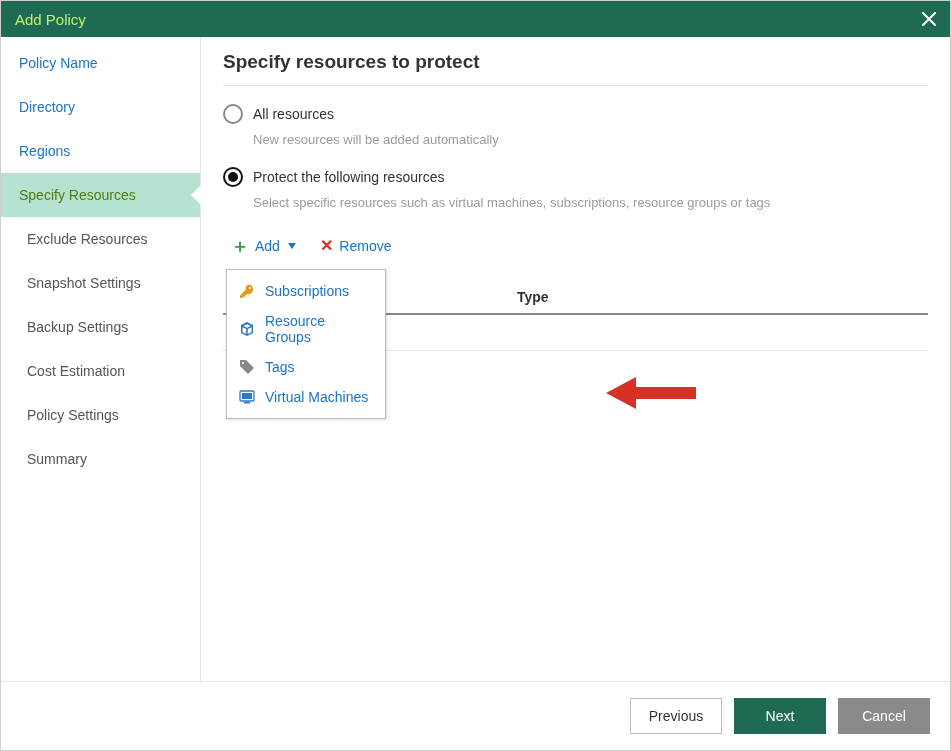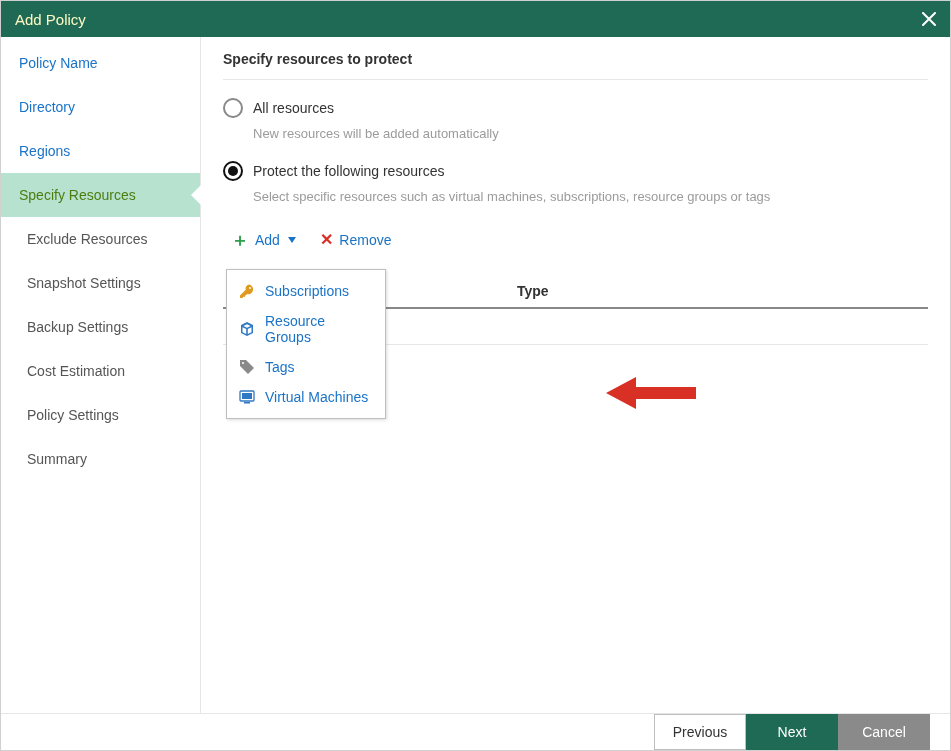--- a/index.html
+++ b/index.html
@@ -1,41 +1,41 @@
 <!DOCTYPE html>
 <html><head>
   <meta charset="utf-8">
   <style>
     * { box-sizing: border-box; margin: 0; padding: 0; }
     body { font-family: "Segoe UI", Arial, sans-serif; font-size: 14px; color: #333; background: #fff; }
     .dialog {
       width: 951px; height: 751px; border: 1px solid #d0d0d0; position: relative; display: flex; flex-direction: column;
     }
     .titlebar {
-      background: #1f6a55; color: #fef9c3; height: 36px; display: flex; align-items: center; justify-content: space-between; padding: 0 10px 0 14px;
+      background: #1f6a55; color: #bef264; height: 36px; display: flex; align-items: center; justify-content: space-between; padding: 0 10px 0 14px;
     }
     .titlebar-title { font-size: 15px; }
     .titlebar-close { color: #fff; cursor: pointer; width: 22px; height: 22px; display:flex; align-items:center; justify-content:center; }
     .body { display: flex; flex: 1; overflow: hidden; }
     .sidebar {
       width: 200px; border-right: 1px solid #e6e6e6; background: #fff; padding-top: 4px;
     }
     .sidebar-item {
       padding: 14px 18px; color: #1a73c7; cursor: pointer; font-size: 14px; position: relative;
     }
     .sidebar-item.noninteractive { color: #555; cursor: default; margin-left: 8px; }
     .sidebar-item.active {
       background: #b6e2cf; color: #4d7c0f;
     }
     .sidebar-item.active::after {
       content: ""; position: absolute; right: -1px; top: 50%; transform: translateY(-50%);
       width: 0; height: 0; border-top: 10px solid transparent; border-bottom: 10px solid transparent; border-right: 10px solid #fff;
     }
     .main { flex: 1; padding: 14px 22px 0 22px; display: flex; flex-direction: column; position: relative; }
-    .main-heading { font-weight: 600; font-size: 14px; color: #333; padding-bottom: 12px; border-bottom: 1px solid #e6e6e6; margin-bottom: 18px; }
+    .main-heading { font-weight: 600; font-size: 19px; color: #333; padding-bottom: 12px; border-bottom: 1px solid #e6e6e6; margin-bottom: 18px; }
     .radio-row { display: flex; align-items: center; gap: 10px; margin-bottom: 4px; }
     .radio {
       width: 20px; height: 20px; border-radius: 50%; border: 2px solid #888; display:flex; align-items:center; justify-content:center; cursor:pointer; flex-shrink:0;
     }
     .radio.selected { border-color: #111; }
     .radio.selected::after { content:""; width:10px; height:10px; border-radius:50%; background:#111; }
     .radio-label { color: #333; }
     .hint { color: #9b9b9b; font-size: 13px; margin: 4px 0 20px 30px; }
     .toolbar { display: flex; align-items: center; gap: 24px; margin: 6px 0 0 8px; }
     .tool { display:flex; align-items:center; gap:6px; cursor:pointer; }
@@ -48,21 +48,21 @@
     }
     .dropdown-item { display:flex; align-items:center; gap:10px; padding:7px 12px; cursor:pointer; color:#1a73c7; }
     .dd-icon { width:16px; height:16px; display:flex; align-items:center; justify-content:center; flex-shrink:0; }
     .table-header { display:flex; border-bottom:2px solid #888; margin-top: 26px; padding: 8px 4px; font-weight:600; color:#333; }
     .th-name { width: 290px; }
     .table-body { border-bottom:1px solid #e6e6e6; height:36px; }
     .arrow-annotation {
       position:absolute; left: 405px; top: 338px; z-index:6; pointer-events:none;
     }
     .footer {
-      border-top: 1px solid #e6e6e6; padding: 0 20px; display:flex; justify-content:flex-end; gap:0;
+      border-top: 1px solid #e6e6e6; padding: 16px 20px; display:flex; justify-content:flex-end; gap:12px;
     }
     .btn { min-width:92px; height:36px; display:flex; align-items:center; justify-content:center; cursor:pointer; border:1px solid transparent; font-size:14px; }
     .btn-default { background:#fff; border-color:#bfbfbf; color:#333; }
     .btn-primary { background:#1f6a55; color:#fff; }
     .btn-muted { background:#8a8a8a; color:#fff; }
   </style>
 </head>
 <body>
 
 <div class="dialog">

